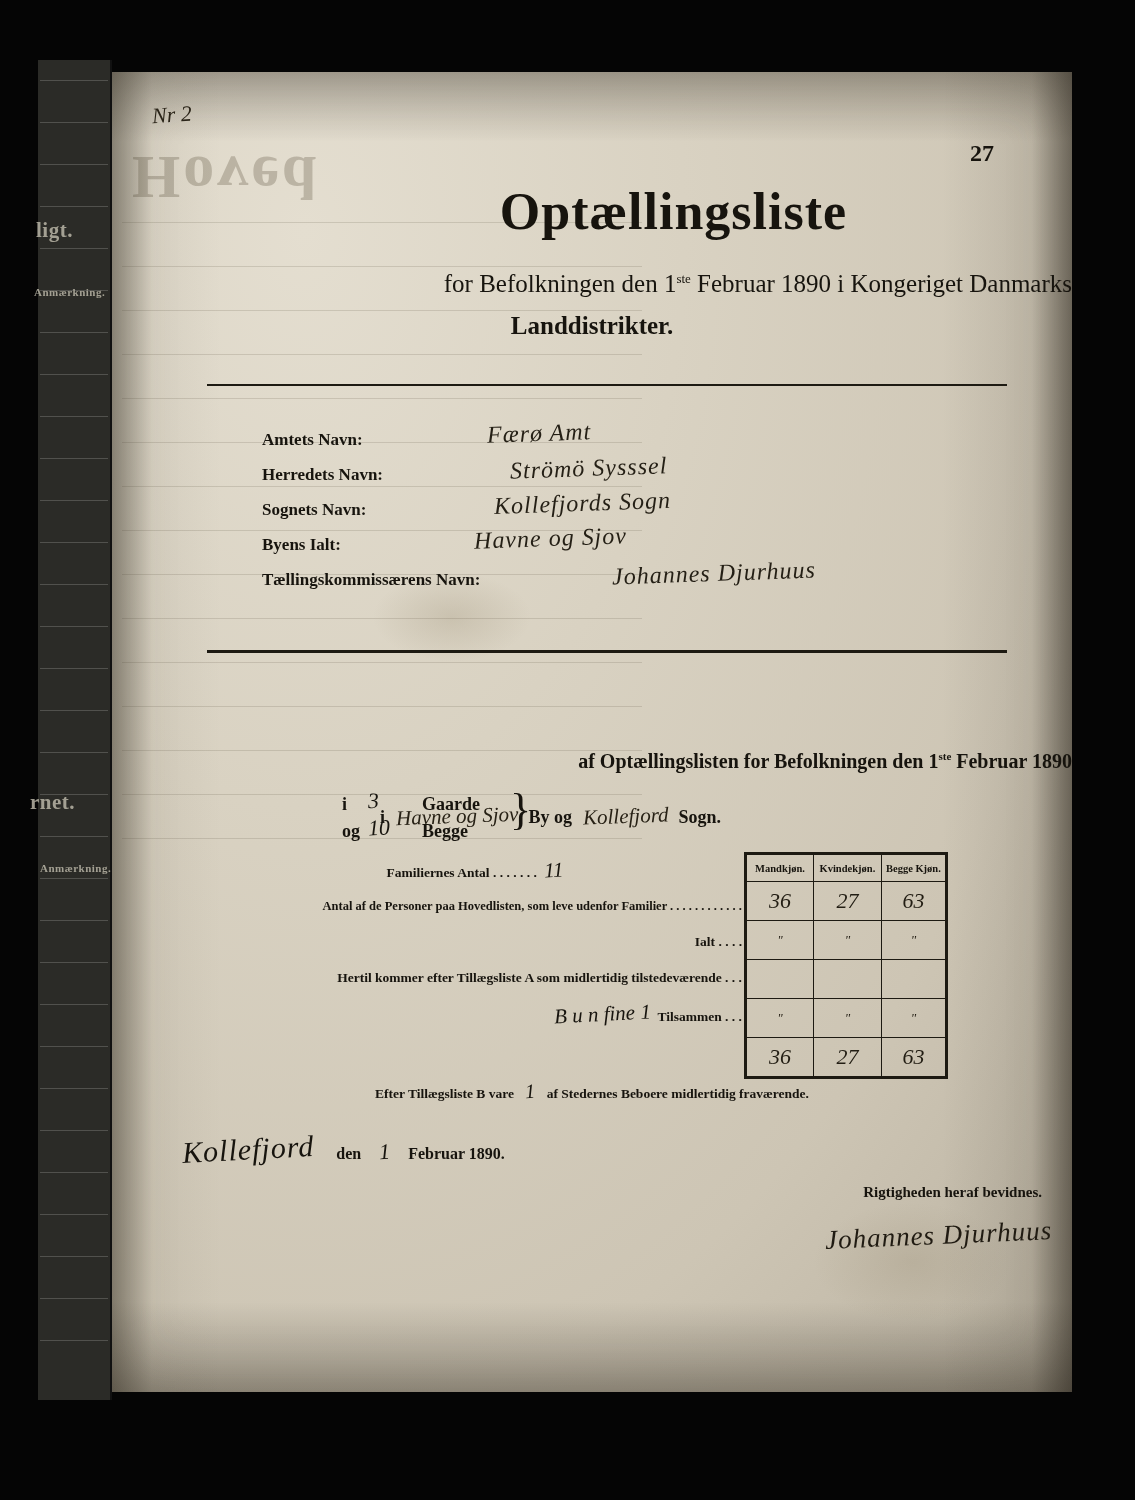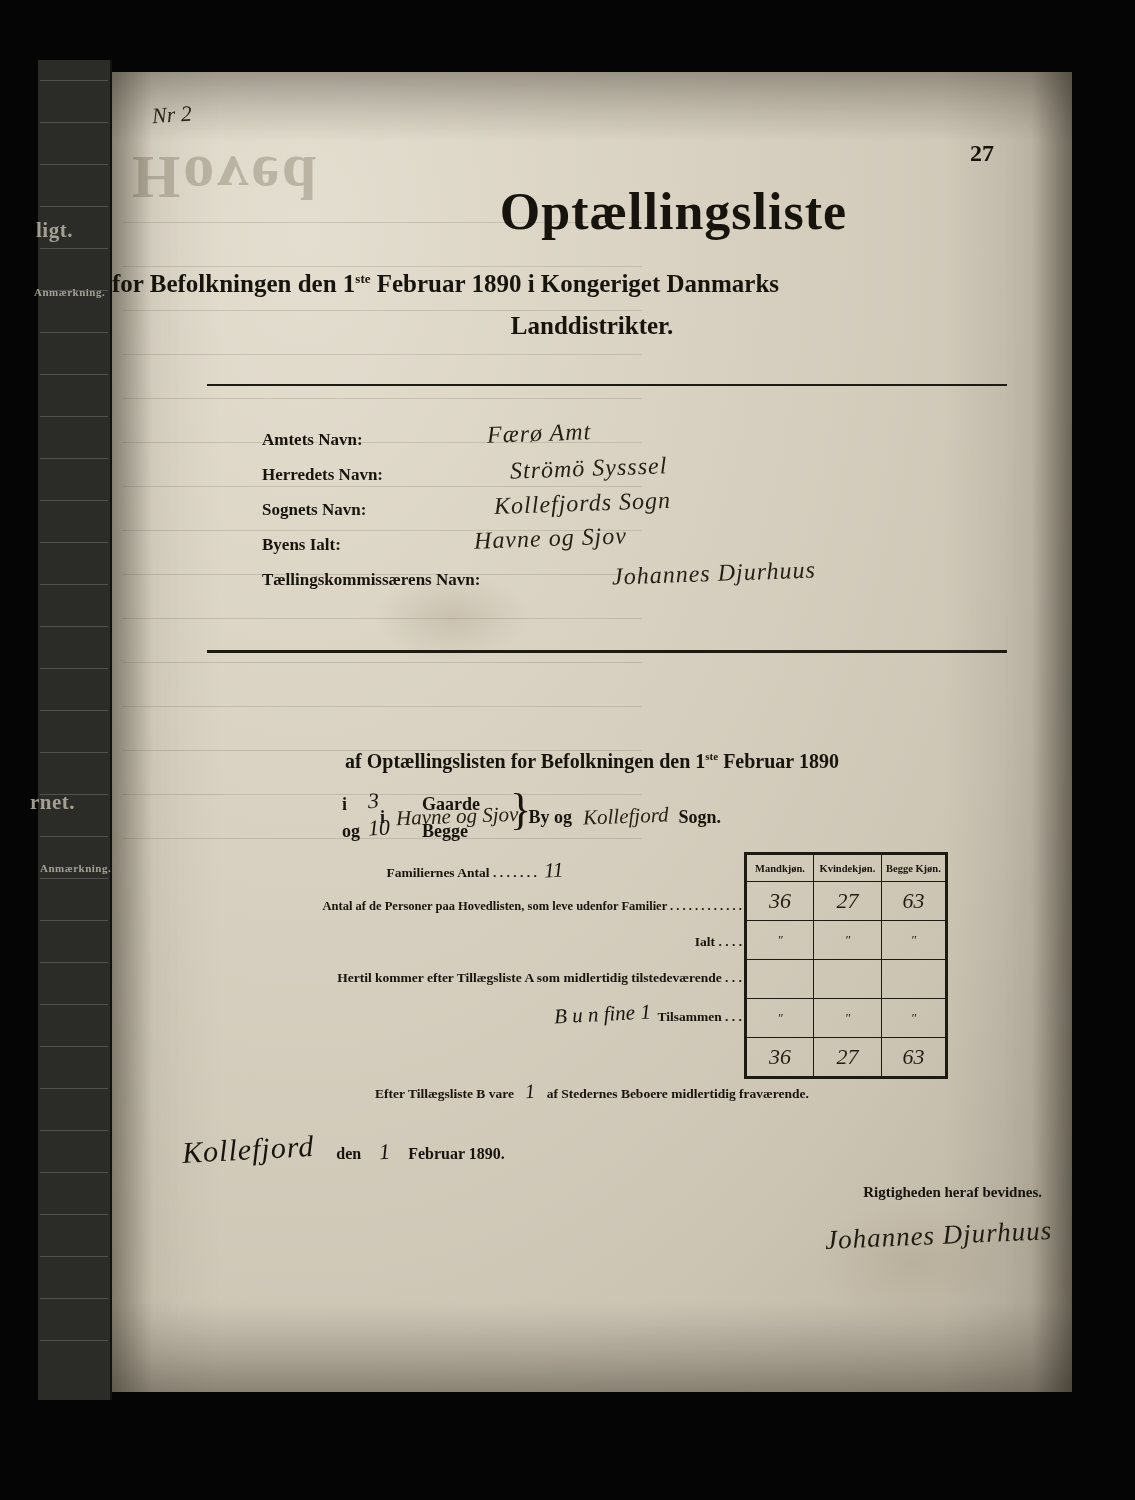--- a/index.html
+++ b/index.html
@@ -142,23 +142,23 @@
     font-size: 52px;
     font-weight: bold;
     letter-spacing: 1px;
     font-family: "Liberation Serif", serif;
   }
   .subtitle1 {
     position: absolute;
     left: 0;
     top: 198px;
     width: 960px;
-    text-align: left;
+    text-align: right;
     font-size: 25px;
-    font-weight: bold;
+    font-weight: normal;
     font-family: "Liberation Serif", serif;
   }
   .subtitle1 sup { font-size: 13px; }
   .subtitle2 {
     position: absolute;
     left: 0;
     top: 240px;
     width: 960px;
     text-align: center;
     font-size: 25px;
@@ -216,21 +216,21 @@
     margin: 0;
     font-size: 29px;
     font-weight: bold;
     font-family: "Liberation Serif", serif;
   }
   .summary-sub {
     position: absolute;
     left: 0;
     top: 678px;
     width: 960px;
-    text-align: center;
+    text-align: right;
     font-size: 20px;
     font-weight: bold;
     font-family: "Liberation Serif", serif;
   }
   .summary-sub sup { font-size: 11px; }
 
   .placeblock {
     position: absolute;
     left: 230px;
     top: 718px;

